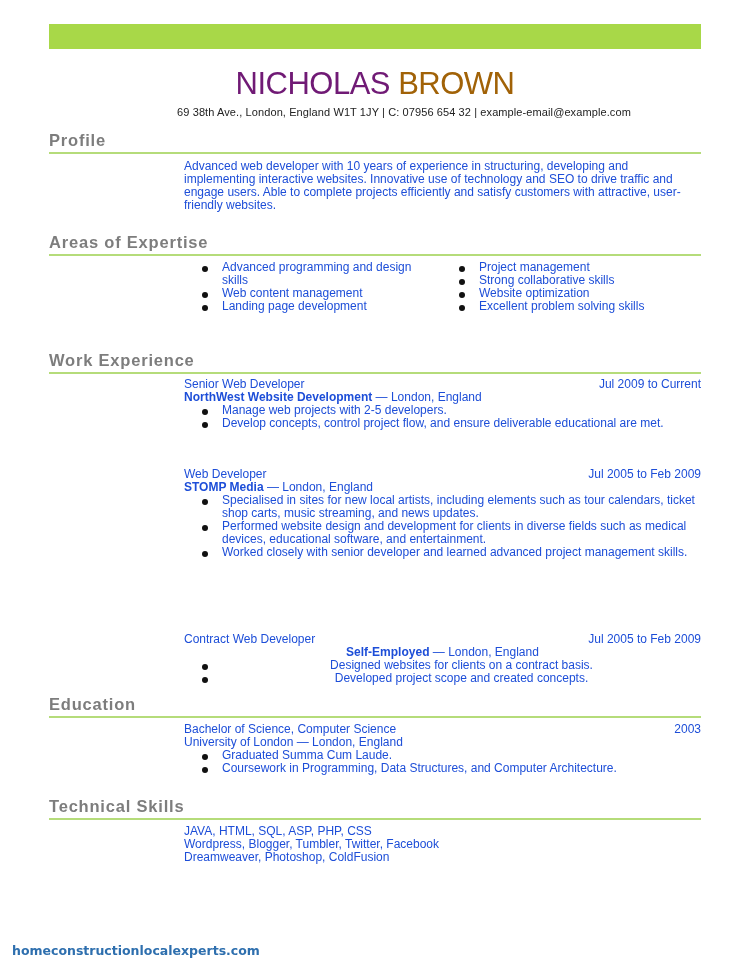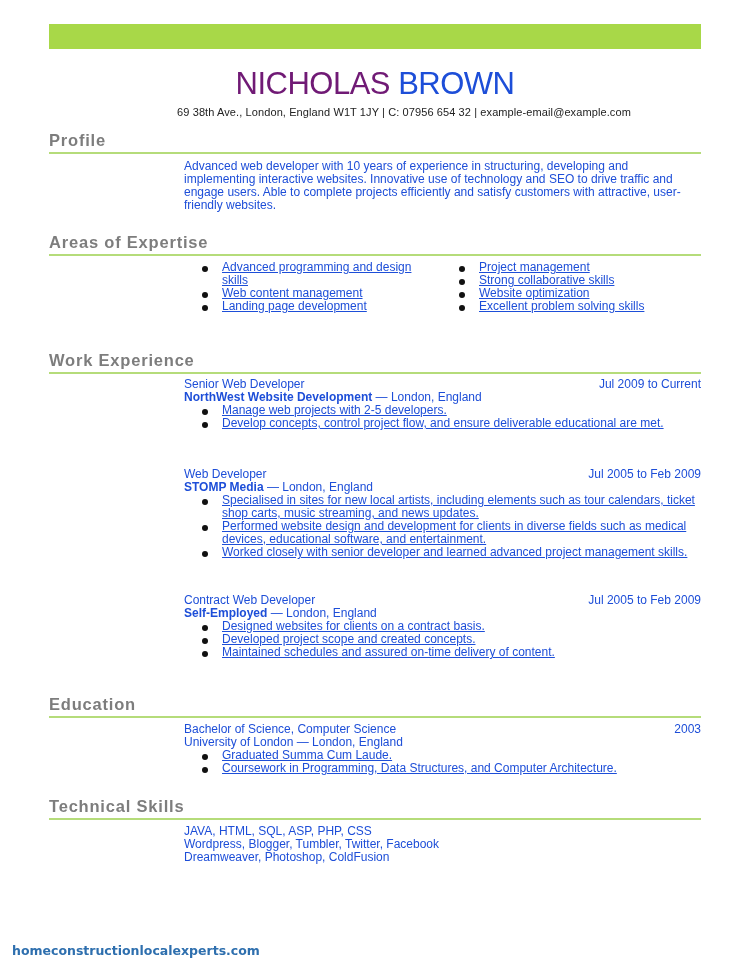--- a/index.html
+++ b/index.html
@@ -9,21 +9,21 @@
     }
     .top-bar {
       position: absolute; left: 49px; top: 24px; width: 652px; height: 25px;
       background: #a8d848;
     }
     .name {
       position: absolute; left: 0; top: 66px; width: 750px; text-align: center;
       font-size: 31px; letter-spacing: -0.5px; line-height: 36px;
     }
     .name .first { color: #701a75; }
-    .name .last { color: #1d4ed8; }
+    .name .last { color: #a16207; }
     .contact {
       position: absolute; left: 0; top: 106px; width: 750px; text-align: center;
       font-size: 11px; color: #222; letter-spacing: 0.1px; margin-left: 29px;
     }
     .section-head {
       position: absolute; left: 49px; width: 652px; height: 24px;
       border-bottom: 2px solid #b5dc7a;
     }
     .section-head span {
       position: absolute; left: 0; bottom: 2px;
@@ -32,21 +32,21 @@
     .block {
       position: absolute; left: 184px; width: 517px;
       font-size: 12px; line-height: 13px; color: #1d4ed8;
     }
     .profile-text { top: 160px; }
     .expertise { top: 261px; display: flex; }
     .expertise ul { margin: 0; padding: 0; list-style: none; }
     .expertise .col1 { width: 255px; }
     .expertise .col2 { width: 260px; margin-left: 2px; }
     .bul {
-      position: relative; padding-left: 38px; text-decoration: underline;
+      position: relative; padding-left: 38px;
     }
     .bul::before {
       content: ""; position: absolute; left: 18px; top: 5px;
       width: 6px; height: 6px; border-radius: 50%; background: #111;
     }
     .job-line { display: flex; justify-content: space-between; }
     .job-title { font-weight: normal; }
     .company { font-weight: bold; }
     .job ul { margin: 0; padding: 0; list-style: none; }
     .footer-link {
@@ -110,30 +110,29 @@
     <span>Jul 2005 to Feb 2009</span>
   </div>
   <div><span class="company">STOMP Media</span><span> — London, England</span></div>
   <ul>
     <li class="bul">Specialised in sites for new local artists, including elements such as tour calendars, ticket shop carts, music streaming, and news updates.</li>
     <li class="bul">Performed website design and development for clients in diverse fields such as medical devices, educational software, and entertainment.</li>
     <li class="bul">Worked closely with senior developer and learned advanced project management skills.</li>
   </ul>
 </div>
 
-<div class="block job" style="top:594px;">
+<div class="block job" style="top:633px;text-align:center;">
   <div class="job-line">
     <span class="job-title">Contract Web Developer</span>
     <span>Jul 2005 to Feb 2009</span>
   </div>
   <div><span class="company">Self-Employed</span><span> — London, England</span></div>
   <ul>
     <li class="bul">Designed websites for clients on a contract basis.</li>
     <li class="bul">Developed project scope and created concepts.</li>
-    <li class="bul">Maintained schedules and assured on-time delivery of content.</li>
   </ul>
 </div>
 
 <div class="section-head" style="top:692px;">
   <span>Education</span>
 </div>
 <div class="block job" style="top:723px;">
   <div class="job-line">
     <span><span class="job-title">Bachelor of Science</span><span>, </span><span class="job-title">Computer Science</span></span>
     <span>2003</span>

